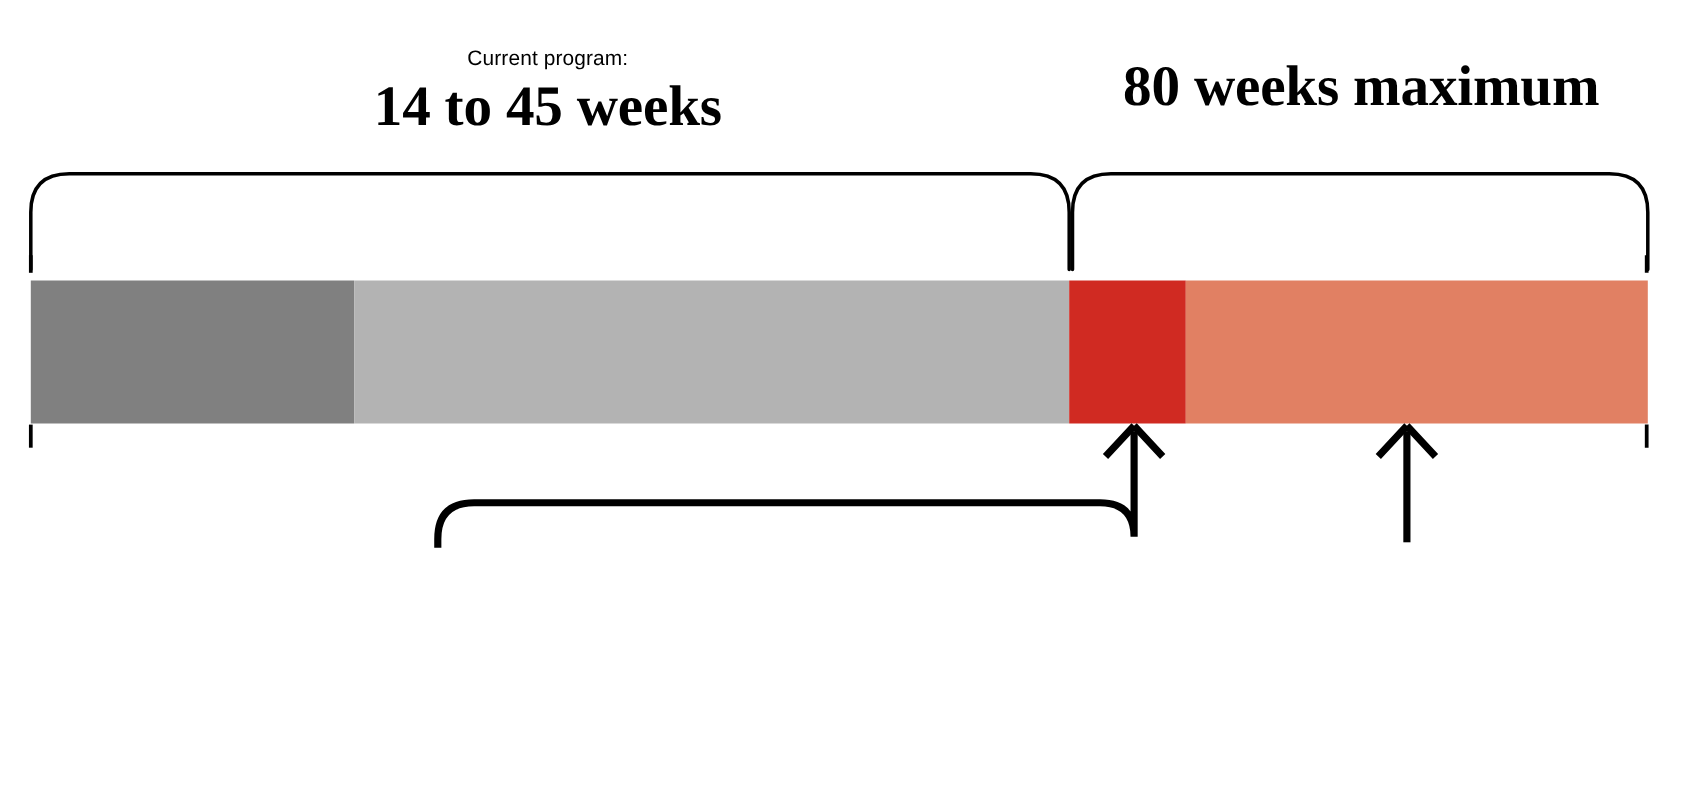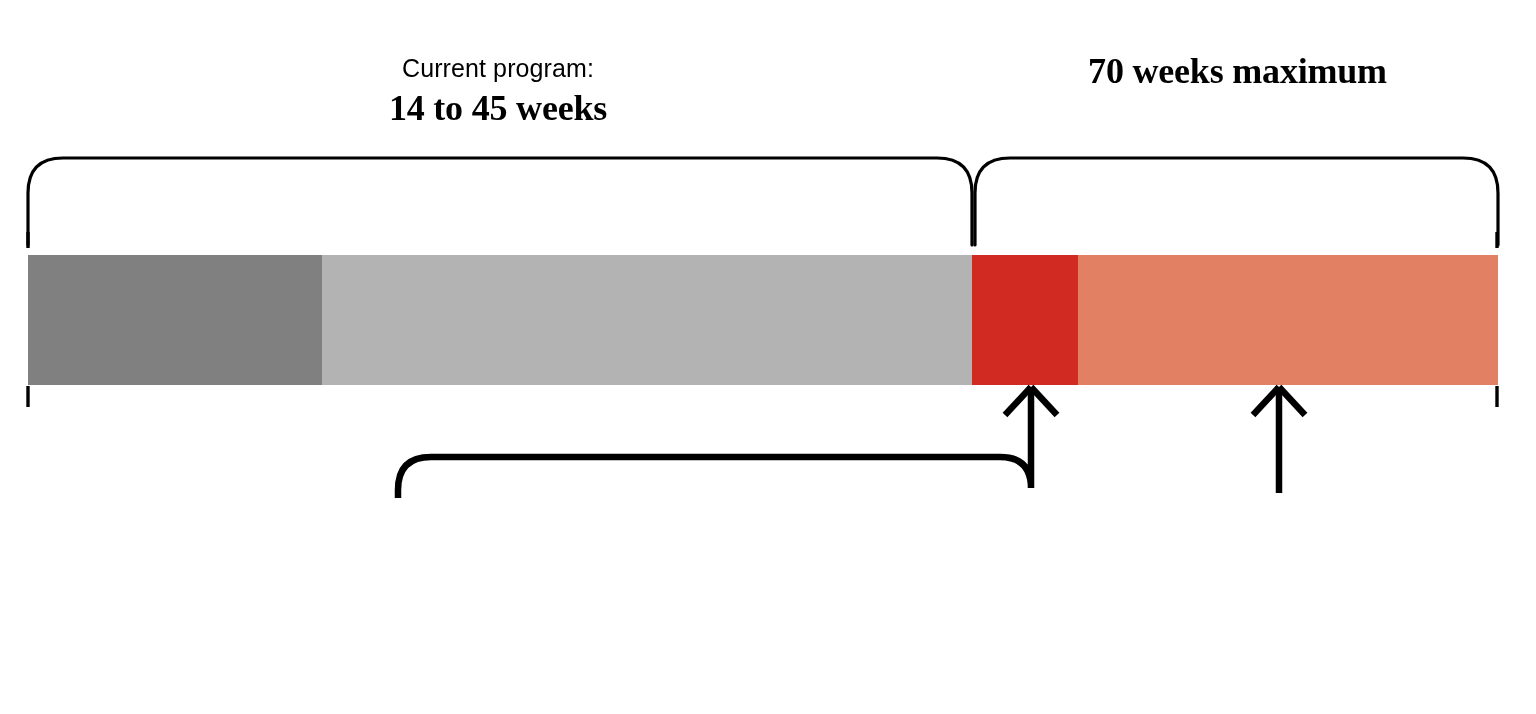--- a/index.html
+++ b/index.html
@@ -28,30 +28,29 @@
   .group-label {
     position: absolute;
     text-align: center;
     line-height: 1.0;
     color: #000000;
   }
   .group-label .caption {
     display: block;
     font-family: "Liberation Sans", sans-serif;
     font-weight: 400;
-    font-size: 25px;
+    font-size: 19px;
     letter-spacing: 0.1px;
     white-space: nowrap;
-    margin-top: 12px;
   }
   .group-label .headline {
     display: block;
     font-family: "Liberation Serif", serif;
     font-weight: 700;
-    font-size: 36px;
+    font-size: 52px;
     letter-spacing: -0.2px;
     margin-top: 9px;
     white-space: nowrap;
   }
 
   #label-current {
     left: 28px;
     top: 44px;
     width: 940px;
   }
@@ -92,21 +91,21 @@
 <body>
 
 <div id="figure">
 
   <div class="group-label" id="label-current">
     <span class="caption">Current program:</span>
     <span class="headline">14 to 45 weeks</span>
   </div>
 
   <div class="group-label" id="label-proposed">
-    <span class="headline">70 weeks maximum</span>
+    <span class="headline">80 weeks maximum</span>
   </div>
 
   <div id="bar" style="left: 28px; top: 255px; width: 1470px; height: 130px;">
     <div class="bar-seg" id="seg-current-min" style="width: 294px; background: rgb(128, 128, 128);"></div>
     <div class="bar-seg" id="seg-current-max" style="width: 650px; background: rgb(179, 179, 179);"></div>
     <div class="bar-seg" id="seg-proposed-added" style="width: 106px; background: rgb(208, 42, 34);"></div>
     <div class="bar-seg" id="seg-proposed-ext" style="width: 420px; background: rgb(225, 128, 99);"></div>
   </div>
 
   <svg id="overlay" viewBox="0 0 1536 714" width="1536" height="714">

